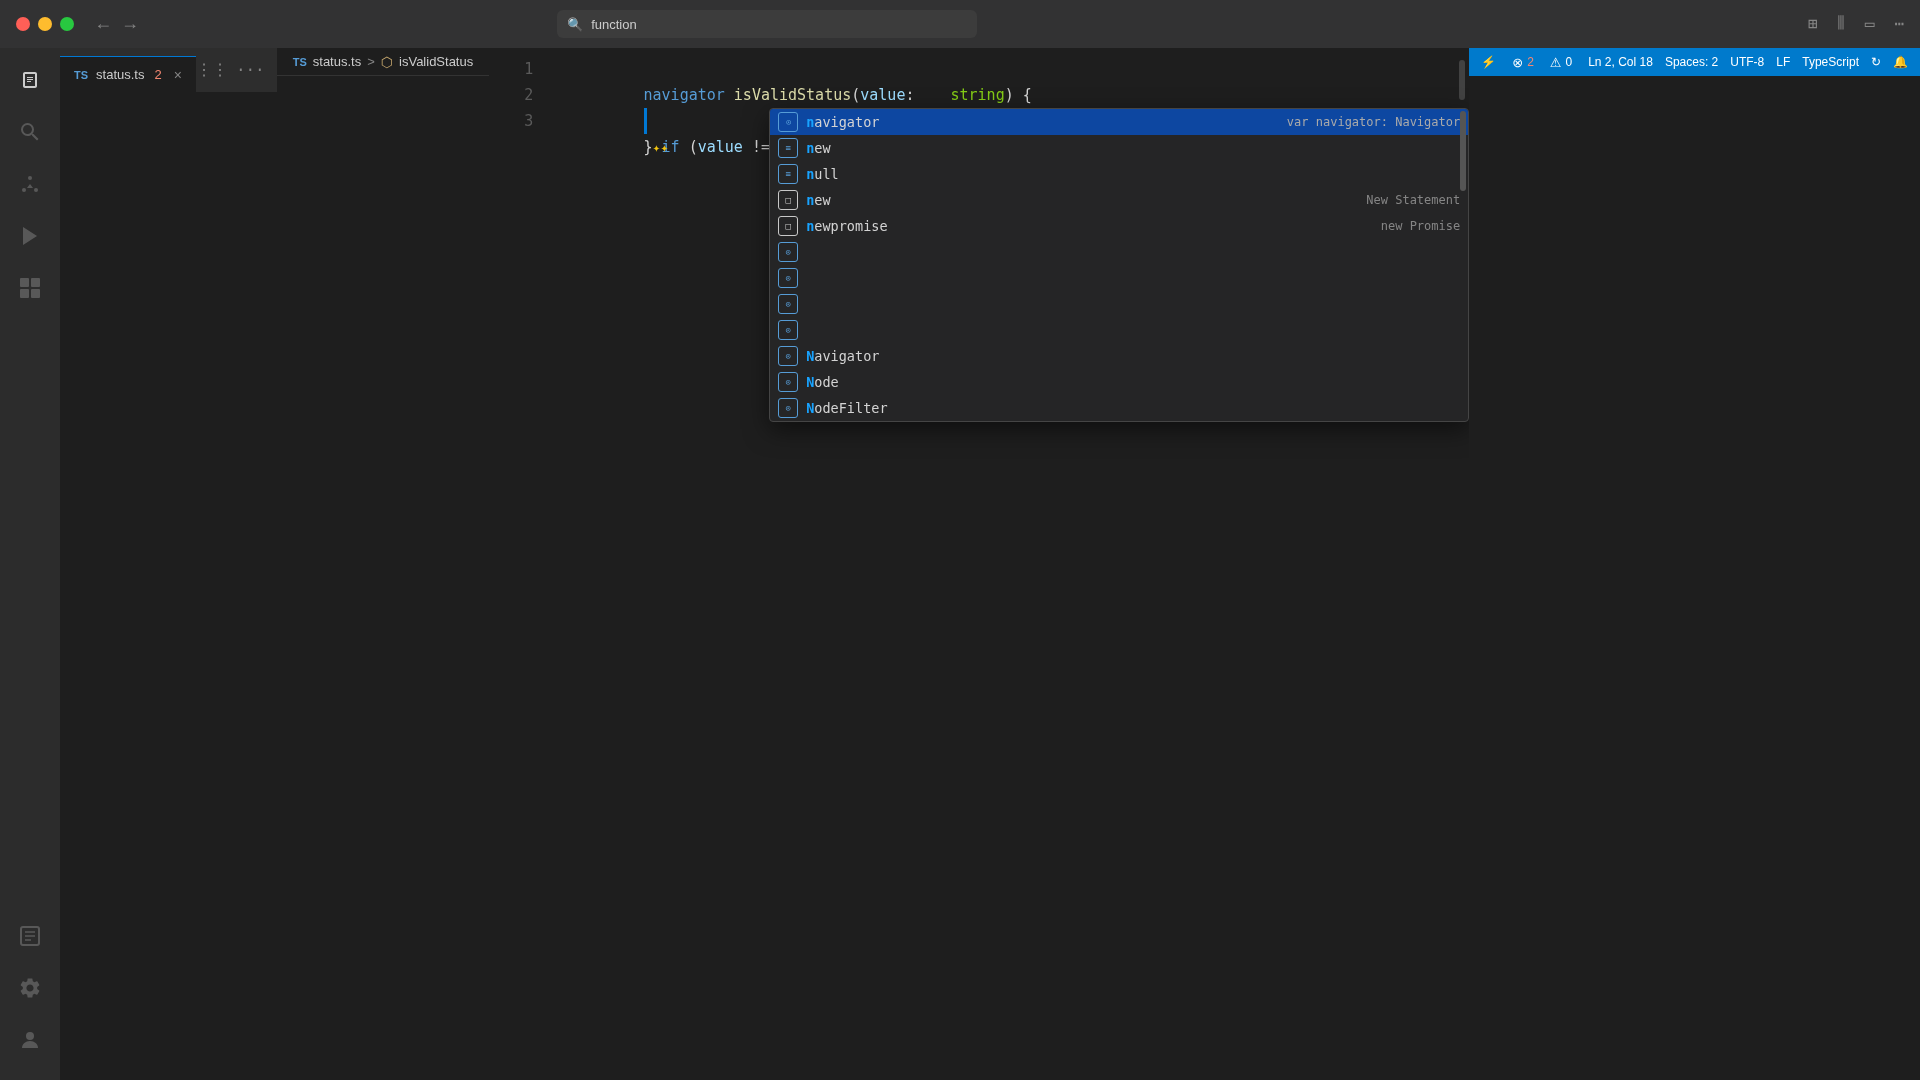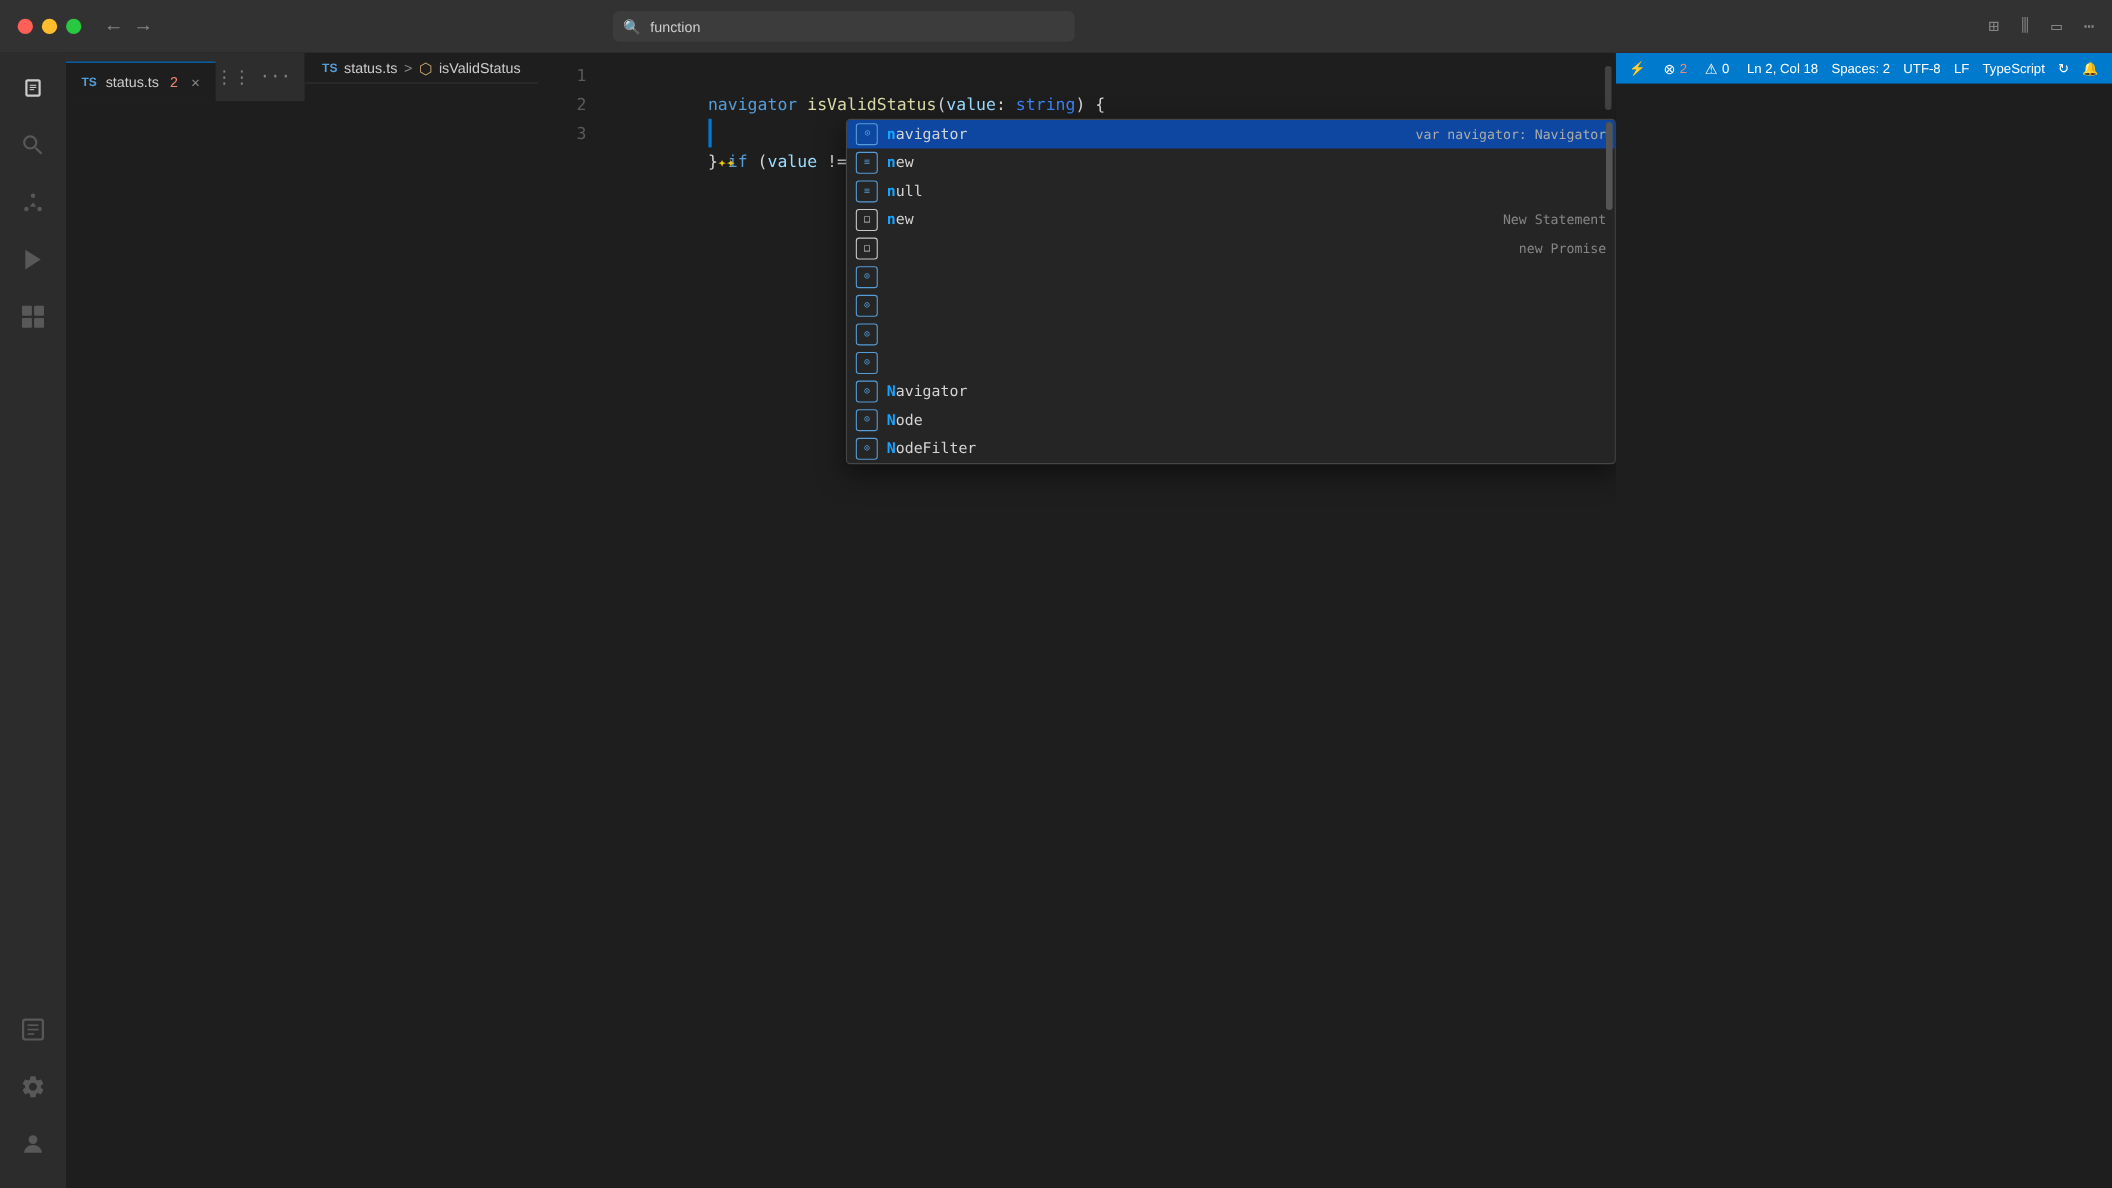--- a/index.html
+++ b/index.html
@@ -215,21 +215,21 @@
       font-size: 15px;
       white-space: pre;
       font-family: 'Menlo', 'Monaco', monospace;
       position: relative;
     }
 
     
     .kw { color: #569cd6; }
     .fn { color: #dcdcaa; }
     .param { color: #9cdcfe; }
-    .type { color: #3b82f6; }
+    .type { color: #84cc16; margin-left: 27px; }
     .punct { color: #d4d4d4; }
     .cursor {
       display: inline-block;
       width: 2px;
       height: 18px;
       background: #aeafad;
       vertical-align: middle;
       animation: blink 1s step-end infinite;
     }
     @keyframes blink {
@@ -475,20 +475,21 @@
           </div>
 
           <div class="ac-item">
             <div class="ac-icon snippet" style="font-size:9px;">□</div>
             <span class="ac-label"><span class="match" style="color:#18a3ff;">n</span>ew</span>
             <span class="ac-detail">New Statement</span>
           </div>
 
           <div class="ac-item">
             <div class="ac-icon snippet" style="font-size:9px;">□</div>
+            <span class="ac-label"><span class="match" style="color:#18a3ff;">n</span>ewpromise</span>
             <span class="ac-detail">new Promise</span>
           </div>
 
           <div class="ac-item">
             <div class="ac-icon" style="font-size:9px;">⊙</div>
             <span class="ac-detail"></span>
           </div>
 
           <div class="ac-item">
             <div class="ac-icon" style="font-size:9px;">⊙</div>

